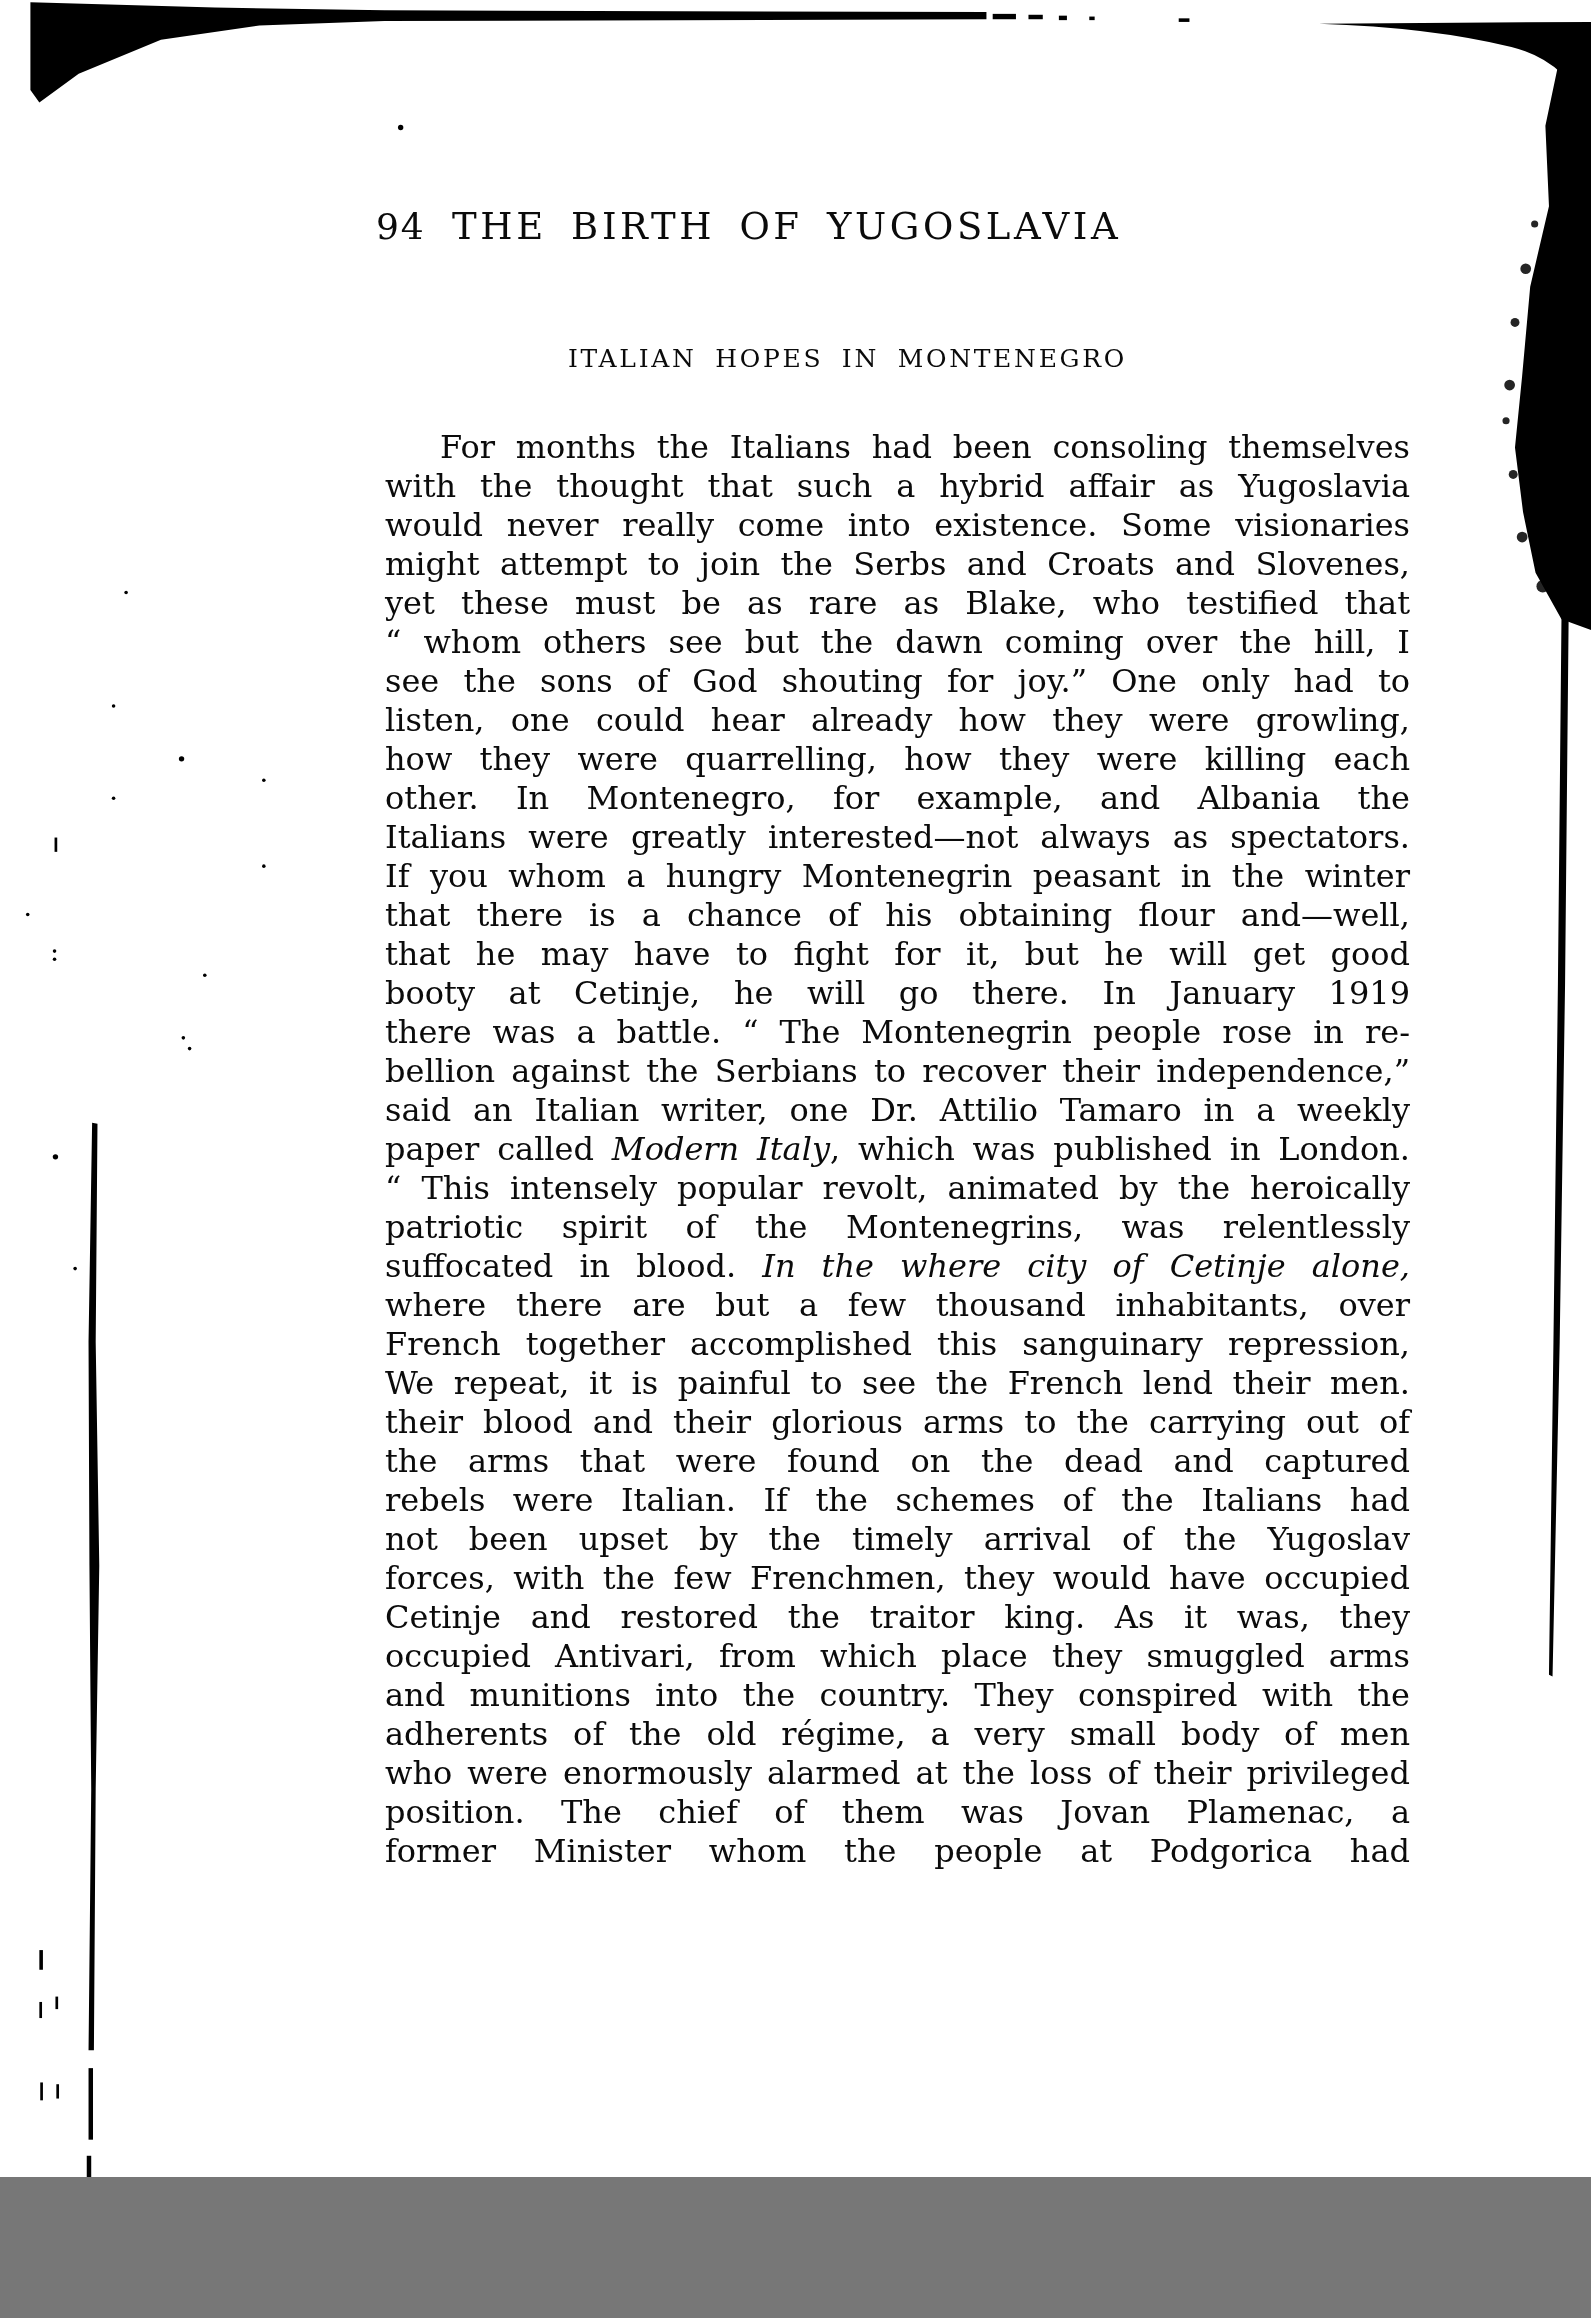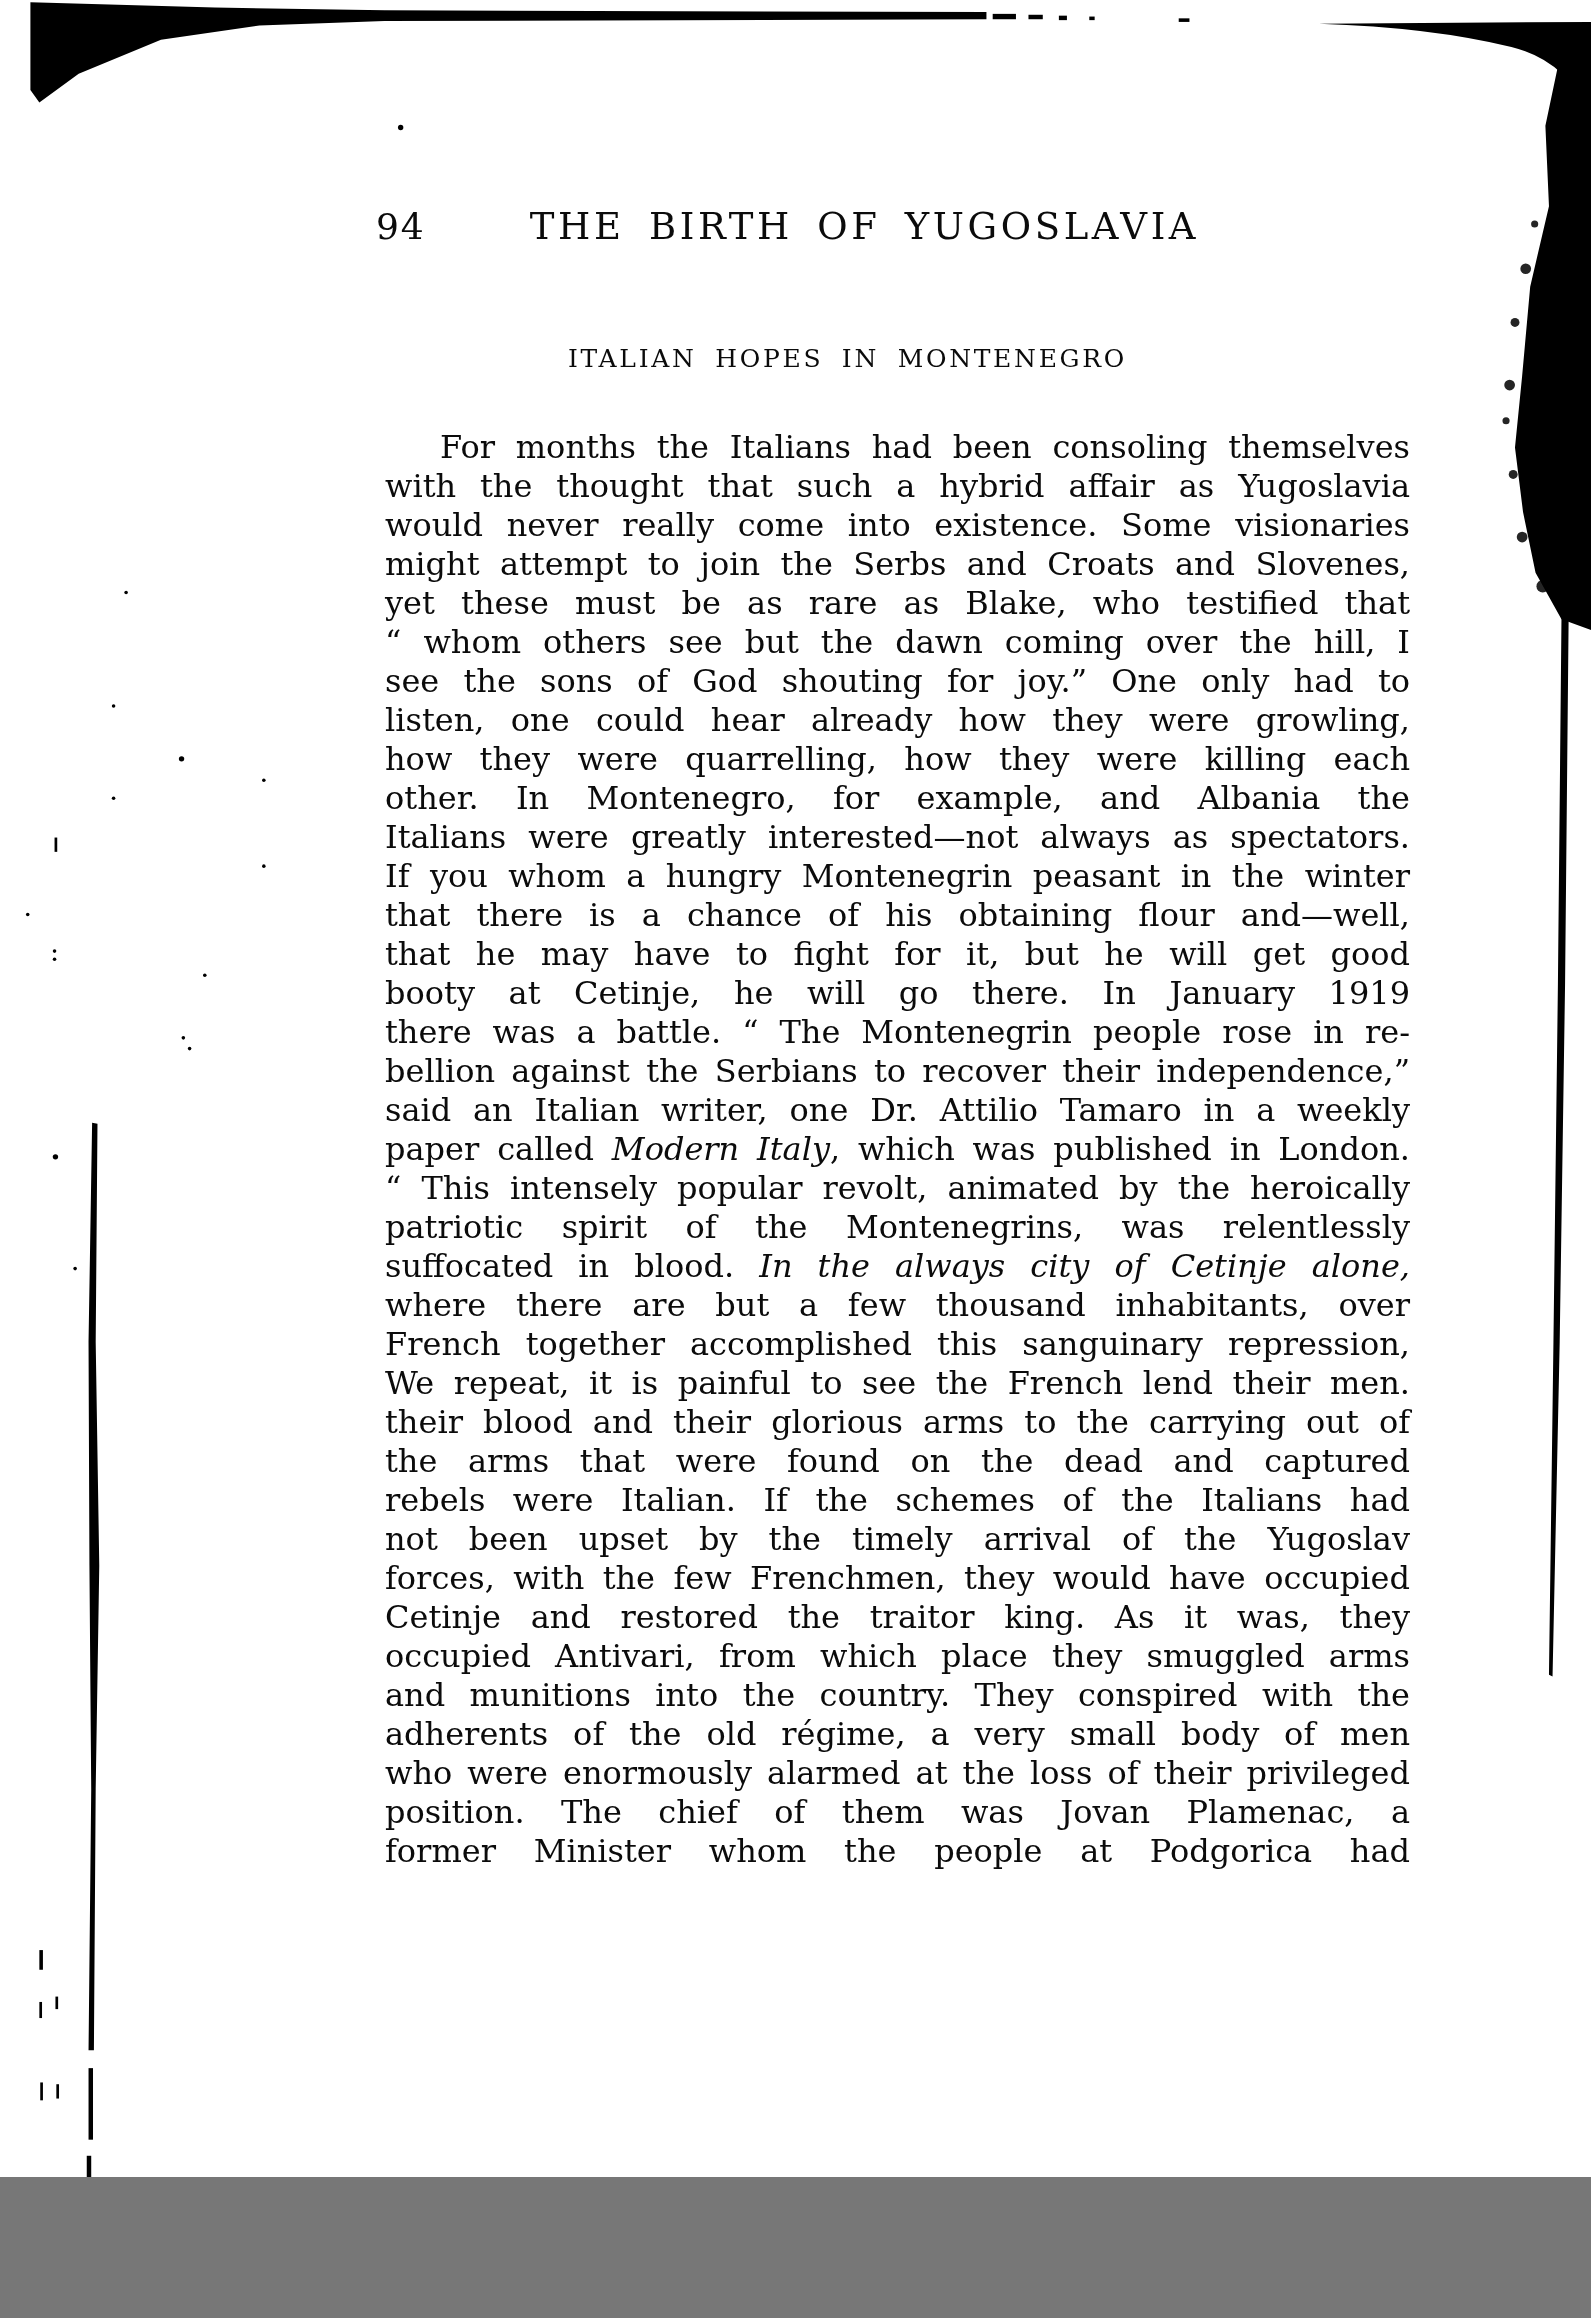--- a/index.html
+++ b/index.html
@@ -10,22 +10,22 @@
     overflow:hidden;
     font-family:"DejaVu Serif","Liberation Serif",serif;
     color:#0b0b0b;
   }
   .artifacts{position:absolute;left:0;top:0;width:1591px;height:2319px;pointer-events:none;}
   .pagenum{
     position:absolute;left:376px;top:209px;
     font-size:36px;line-height:1;letter-spacing:1.8px;
   }
   .running-title{
-    position:absolute;left:480px;top:208px;width:769px;
-    text-align:center;font-size:37px;line-height:1;
+    position:absolute;left:452px;top:208px;width:769px;
+    text-align:left;font-size:37px;line-height:1;
     letter-spacing:3.6px;word-spacing:9px;white-space:nowrap;
   }
   .section-heading{
     position:absolute;left:335px;top:346px;width:1025px;
     text-align:center;font-size:25px;line-height:1;
     letter-spacing:2.7px;word-spacing:8px;white-space:nowrap;
   }
   .body-text{
     position:absolute;left:385px;top:410px;width:1025px;
     font-size:32px;
@@ -132,21 +132,21 @@
       <div class="line"><span>If you whom a hungry Montenegrin peasant in the winter</span></div>
       <div class="line"><span>that there is a chance of his obtaining flour and—well,</span></div>
       <div class="line"><span>that he may have to fight for it, but he will get good</span></div>
       <div class="line"><span>booty at Cetinje, he will go there.  In January 1919</span></div>
       <div class="line"><span>there was a battle.  “ The Montenegrin people rose in re-</span></div>
       <div class="line"><span>bellion against the Serbians to recover their independence,”</span></div>
       <div class="line"><span>said an Italian writer, one Dr. Attilio Tamaro in a weekly</span></div>
       <div class="line"><span>paper called </span><span class="italic">Modern Italy</span><span>, which was published in London.</span></div>
       <div class="line"><span>“ This intensely popular revolt, animated by the heroically</span></div>
       <div class="line"><span>patriotic spirit of the Montenegrins, was relentlessly</span></div>
-      <div class="line"><span>suffocated in blood.  </span><span class="italic">In the always city of Cetinje alone,</span></div>
+      <div class="line"><span>suffocated in blood.  </span><span class="italic">In the where city of Cetinje alone,</span></div>
       <div class="line"><span>where there are but a few thousand inhabitants, over</span></div>
       <div class="line"><span>French together accomplished this sanguinary repression,</span></div>
       <div class="line"><span>We repeat, it is painful to see the French lend their men.</span></div>
       <div class="line"><span>their blood and their glorious arms to the carrying out of</span></div>
       <div class="line"><span>the arms that were found on the dead and captured</span></div>
       <div class="line"><span>rebels were Italian.  If the schemes of the Italians had</span></div>
       <div class="line"><span>not been upset by the timely arrival of the Yugoslav</span></div>
       <div class="line"><span>forces, with the few Frenchmen, they would have occupied</span></div>
       <div class="line"><span>Cetinje and restored the traitor king.  As it was, they</span></div>
       <div class="line"><span>occupied Antivari, from which place they smuggled arms</span></div>

